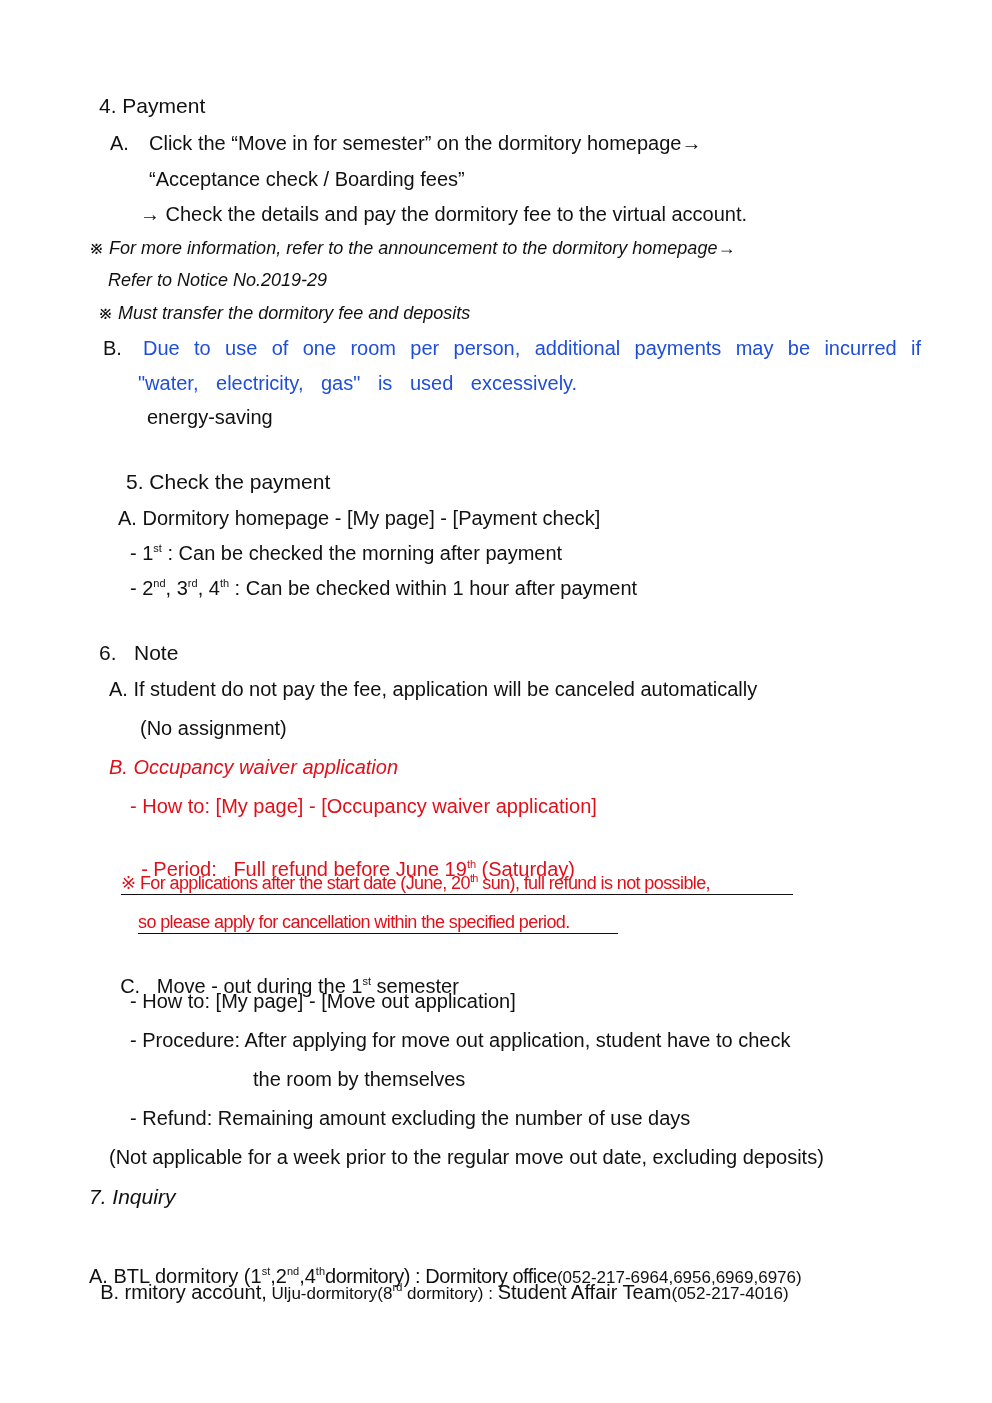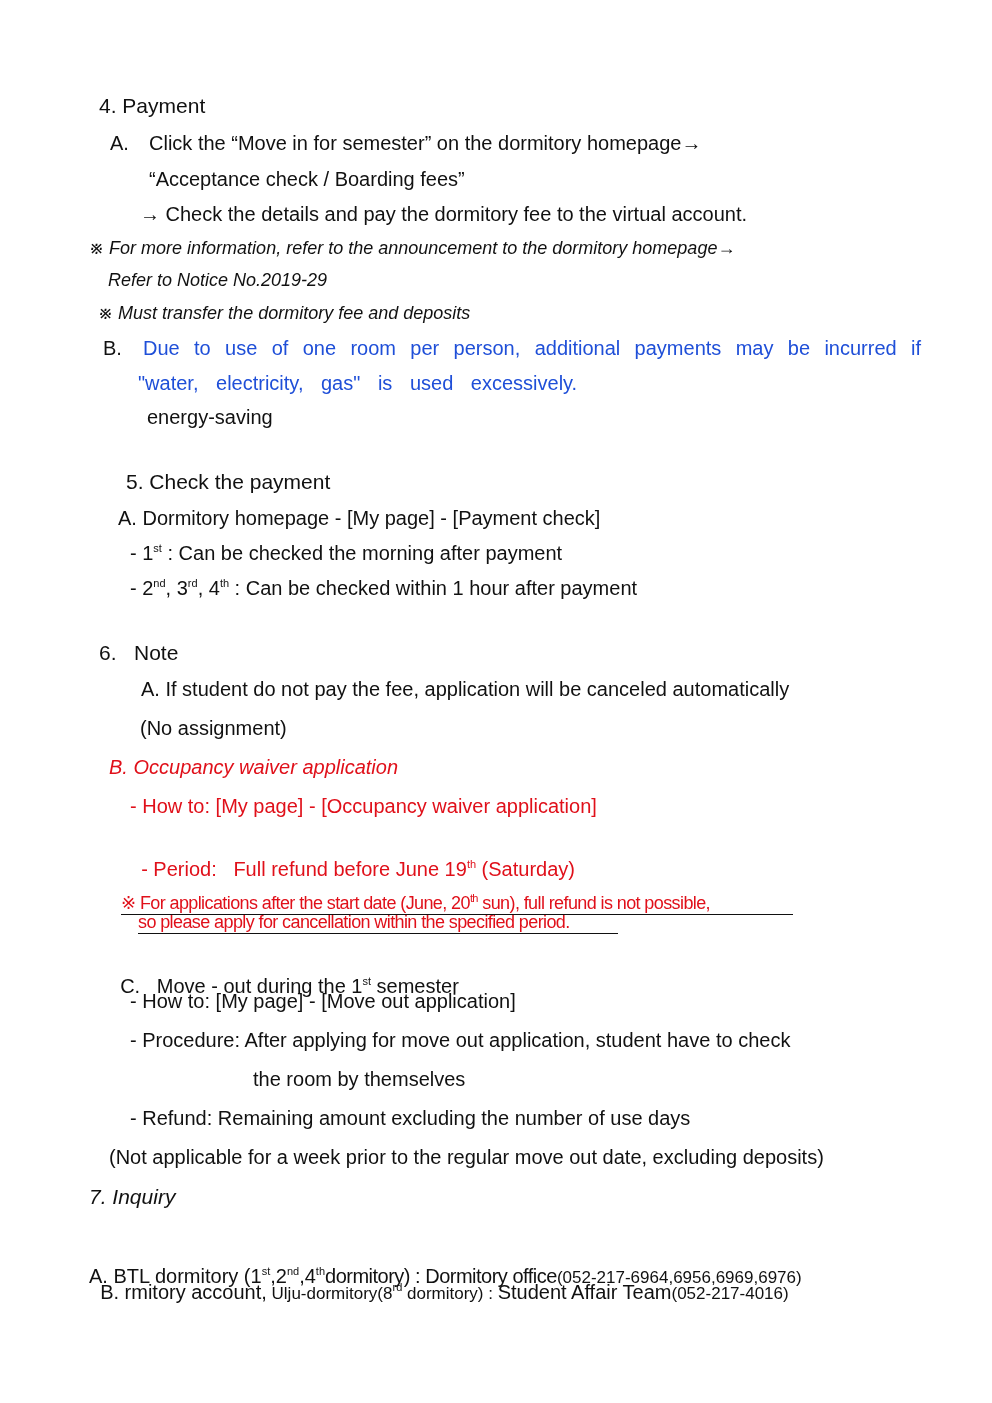--- a/index.html
+++ b/index.html
@@ -38,28 +38,28 @@
 <div class="ln" style="left:99px;top:470px;font-size:21px;margin-left:27px;">5. Check the payment</div>
 <div class="ln" style="left:118px;top:506px;">A. Dormitory homepage - [My page] - [Payment check]</div>
 <div class="ln" style="left:130px;top:541px;">
   <span>- 1</span><sup>st</sup><span> : Can be checked the morning after payment</span>
 </div>
 <div class="ln" style="left:130px;top:576px;">
   <span>- 2</span><sup>nd</sup><span>, 3</span><sup>rd</sup><span>, 4</span><sup>th</sup><span> : Can be checked within 1 hour after payment</span>
 </div>
 
 <div class="ln" style="left:99px;top:641px;font-size:21px;white-space:pre;">6.   Note</div>
-<div class="ln" style="left:109px;top:677px;margin-left:32px;">A. If student do not pay the fee, application will be canceled automatically</div>
+<div class="ln" style="left:109px;top:677px;">A. If student do not pay the fee, application will be canceled automatically</div>
 <div class="ln" style="left:140px;top:716px;">(No assignment)</div>
 <div class="ln red" style="left:109px;top:755px;font-style:italic;">B. Occupancy waiver application</div>
 <div class="ln red" style="left:130px;top:794px;">- How to: [My page] - [Occupancy waiver application]</div>
 <div class="ln red" style="left:130px;top:833px;white-space:pre;">
   <span>- Period:   Full refund before June 19</span><sup>th</sup><span> (Saturday)</span>
 </div>
-<div class="ln red cond" style="left:121px;top:872px;width:672px;border-bottom:1.5px solid #111;line-height:22px;margin-top:20px;">
+<div class="ln red cond" style="left:121px;top:872px;width:672px;border-bottom:1.5px solid #111;line-height:22px;">
   <span>※ For applications after the start date (June, 20</span><sup>th</sup><span> sun), full refund is not possible,</span>
 </div>
 <div class="ln red cond" style="left:138px;top:911px;width:480px;border-bottom:1.5px solid #111;line-height:22px;">so please apply for cancellation within the specified period.</div>
 
 <div class="ln" style="left:109px;top:950px;white-space:pre;">
   <span>C.   Move - out during the 1</span><sup>st</sup><span> semester</span>
 </div>
 <div class="ln" style="left:130px;top:989px;">- How to: [My page] - [Move out application]</div>
 <div class="ln" style="left:130px;top:1028px;">- Procedure: After applying for move out application, student have to check</div>
 <div class="ln" style="left:253px;top:1067px;">the room by themselves</div>

